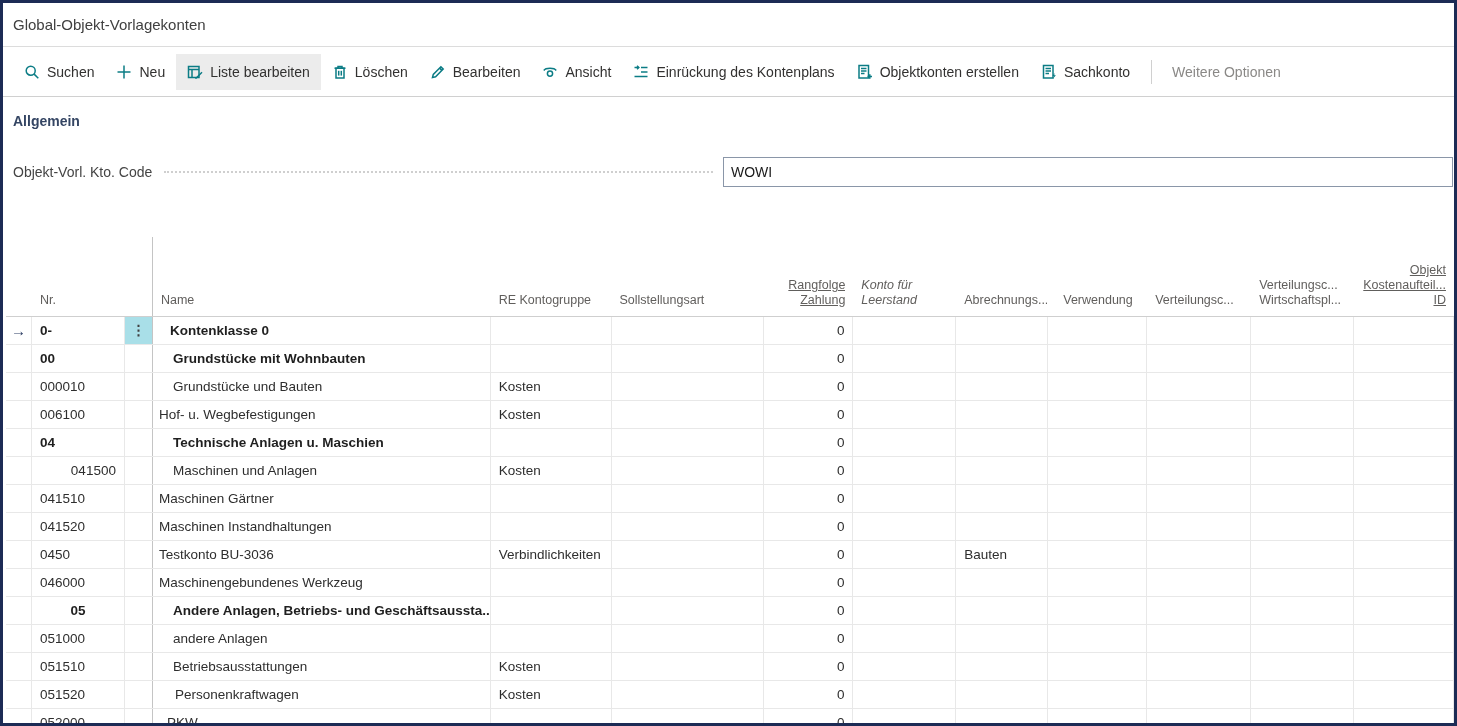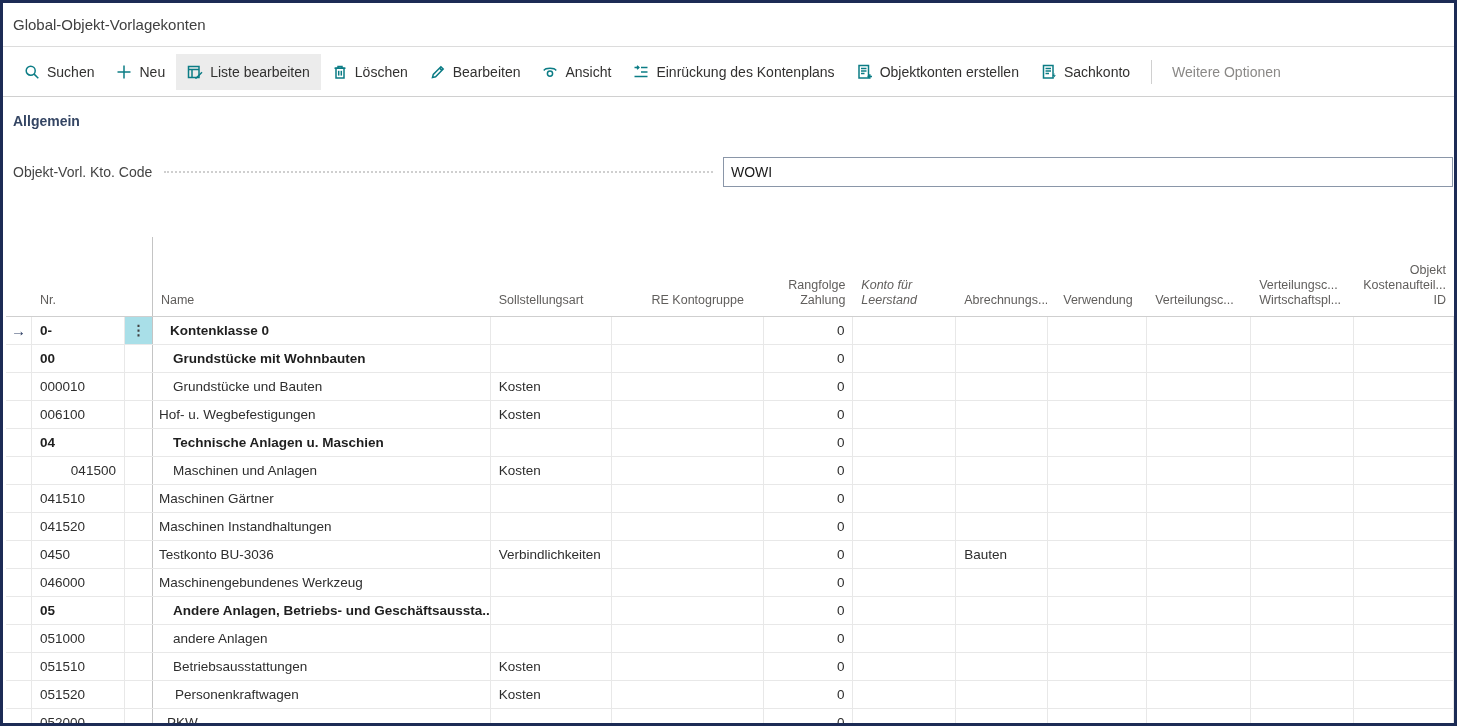--- a/index.html
+++ b/index.html
@@ -31,21 +31,21 @@
   .field-label { font-size:14px; color:#444; white-space:nowrap; }
   .leader { flex:1; height:1px; border-bottom:2px dotted #cfcfcf; margin:0 10px 0 12px; align-self:center; }
   .field-input { width:730px; height:30px; border:1px solid #8a96a8; font-family:inherit;
     font-size:14px; color:#1a1a1a; padding:0 7px; background:#fff; }
   
   .grid { position:relative; padding-left:3px; background:#fff; }
   .hrow { display:flex; height:80px; border-bottom:1px solid #cfcfcf; }
   .hcell { display:flex; flex-direction:column; justify-content:flex-end; padding:0 8px 8px;
     font-size:12.5px; color:#605e5c; }
   .hcell div { line-height:15px; white-space:nowrap; overflow:hidden; }
-  .hcell.right { text-align:right; }
+  .hcell.right { text-align:right;text-decoration:underline; }
   .hcell.freeze { border-right:1px solid #c4c4c4; }
   .row { display:flex; height:28px; border-bottom:1px solid #e8e8e8; background:#fff; }
   .cell { font-size:13.5px; line-height:27px; padding:0 8px; white-space:nowrap; overflow:hidden;
     border-right:1px solid #e8e8e8; color:#2e2e2e; }
   .cell.right { text-align:right; }
   .cell.bold { font-weight:bold; color:#1f1f1f; }
   .cell.sel { padding:0; text-align:center; color:#2b3c63; font-size:15px; }
   .cell.menu { padding:0; text-align:center; }
   .cell.menu.active { background:#a9dfe8; }
   .cell.menu .dots { font-size:14px; color:#404040; font-weight:bold; line-height:27px; }
@@ -175,25 +175,25 @@
   <div class="grid" id="grid">
       <div class="hrow">
         <div class="hcell" style="width: 26px;"></div>
         <div class="hcell" style="width: 93px;">
           <div>Nr.</div>
         </div>
         <div class="hcell freeze" style="width: 28px;"></div>
         <div class="hcell" style="width: 338px;">
           <div>Name</div>
         </div>
+        <div class="hcell" style="width: 121px;">
+          <div>RE Kontogruppe</div>
+        </div>
         <div class="hcell" style="width: 153px;">
           <div>Sollstellungsart</div>
-        </div>
-        <div class="hcell" style="width: 121px;">
-          <div>RE Kontogruppe</div>
         </div>
         <div class="hcell right" style="width: 89px; align-items: flex-end;">
           <div>Rangfolge</div>
           <div>Zahlung</div>
         </div>
         <div class="hcell" style="width: 103px; font-style: italic;">
           <div>Konto für</div>
           <div>Leerstand</div>
         </div>
         <div class="hcell" style="width: 99px;">
@@ -360,21 +360,21 @@
         <div class="cell right" style="width: 89px;">0</div>
         <div class="cell" style="width: 103px;"></div>
         <div class="cell" style="width: 92px;"></div>
         <div class="cell" style="width: 99px;"></div>
         <div class="cell" style="width: 104px;"></div>
         <div class="cell" style="width: 103px;"></div>
         <div class="cell right" style="width: 100px;"></div>
       </div>
       <div class="row">
         <div class="cell sel" style="width: 26px;"></div>
-        <div class="cell bold" style="width: 93px;">05</div>
+        <div class="cell bold" style="width: 93px; text-align: center;">05</div>
         <div class="cell menu freeze" style="width: 28px;"></div>
         <div class="cell bold" style="width: 338px; padding-left: 20px;">Andere Anlagen, Betriebs- und Geschäftsaussta...</div>
         <div class="cell" style="width: 121px;"></div>
         <div class="cell" style="width: 153px;"></div>
         <div class="cell right" style="width: 89px;">0</div>
         <div class="cell" style="width: 103px;"></div>
         <div class="cell" style="width: 92px;"></div>
         <div class="cell" style="width: 99px;"></div>
         <div class="cell" style="width: 104px;"></div>
         <div class="cell" style="width: 103px;"></div>

